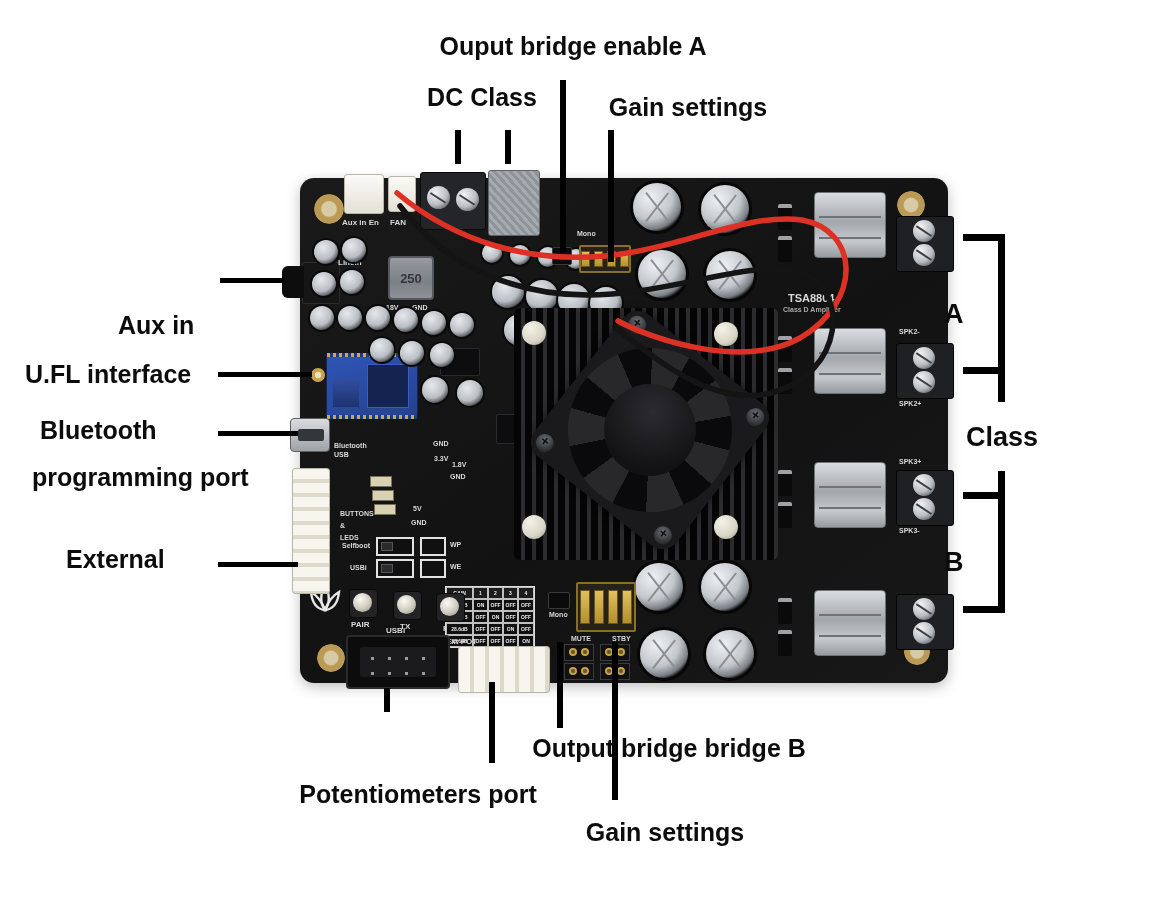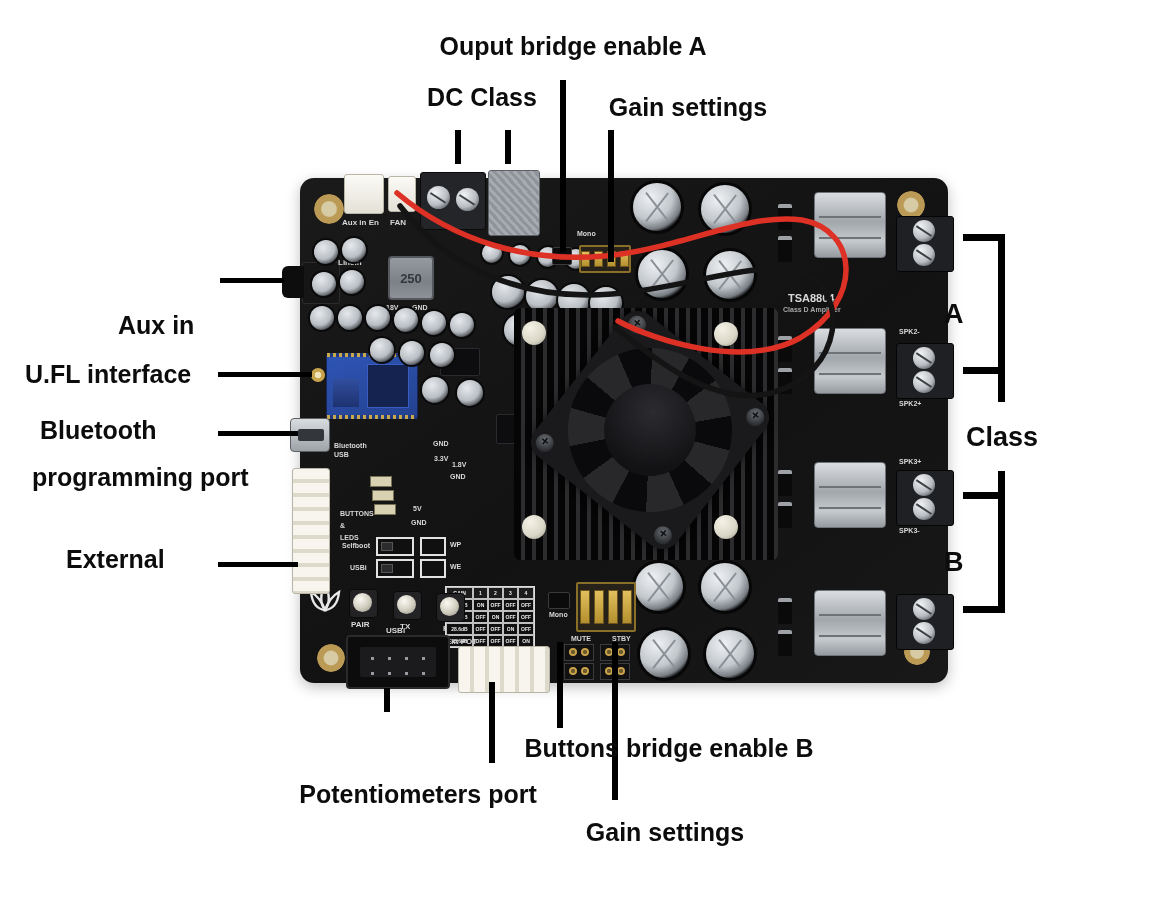--- a/index.html
+++ b/index.html
@@ -344,21 +344,21 @@
   <div class="callout-label" style="left:40px;top:417px;">Bluetooth</div>
   <div class="callout-label" style="left:32px;top:464px;">programming port</div>
   <div class="hline" style="left:218px;top:431px;width:80px;"></div>
   <div class="callout-label" style="left:42px;top:546px;margin-left:24px;">External</div>
   <div class="hline" style="left:218px;top:562px;width:80px;"></div>
 
   <div class="vline" style="left:384px;top:688px;height:24px;"></div>
   <div class="vline" style="left:489px;top:682px;height:81px;"></div>
   <div class="callout-label cx" style="left:418px;top:781px;">Potentiometers port</div>
   <div class="vline" style="left:557px;top:642px;height:86px;"></div>
-  <div class="callout-label cx" style="left:669px;top:735px;">Buttons bridge enable B</div>
+  <div class="callout-label cx" style="left:669px;top:735px;">Output bridge bridge B</div>
   <div class="vline" style="left:612px;top:642px;height:158px;"></div>
   <div class="callout-label cx" style="left:665px;top:819px;">Gain settings</div>
 
   <div class="callout-label big" style="left:944px;top:300px;">A</div>
   <div class="callout-label big" style="left:966px;top:423px;">Class</div>
   <div class="callout-label big" style="left:944px;top:548px;">B</div>
   <div class="bracket" style="left:998px;top:234px;width:7px;height:168px;"></div>
   <div class="bracket" style="left:963px;top:234px;width:42px;height:7px;"></div>
   <div class="bracket" style="left:963px;top:367px;width:42px;height:7px;"></div>
   <div class="bracket" style="left:998px;top:471px;width:7px;height:142px;"></div>

